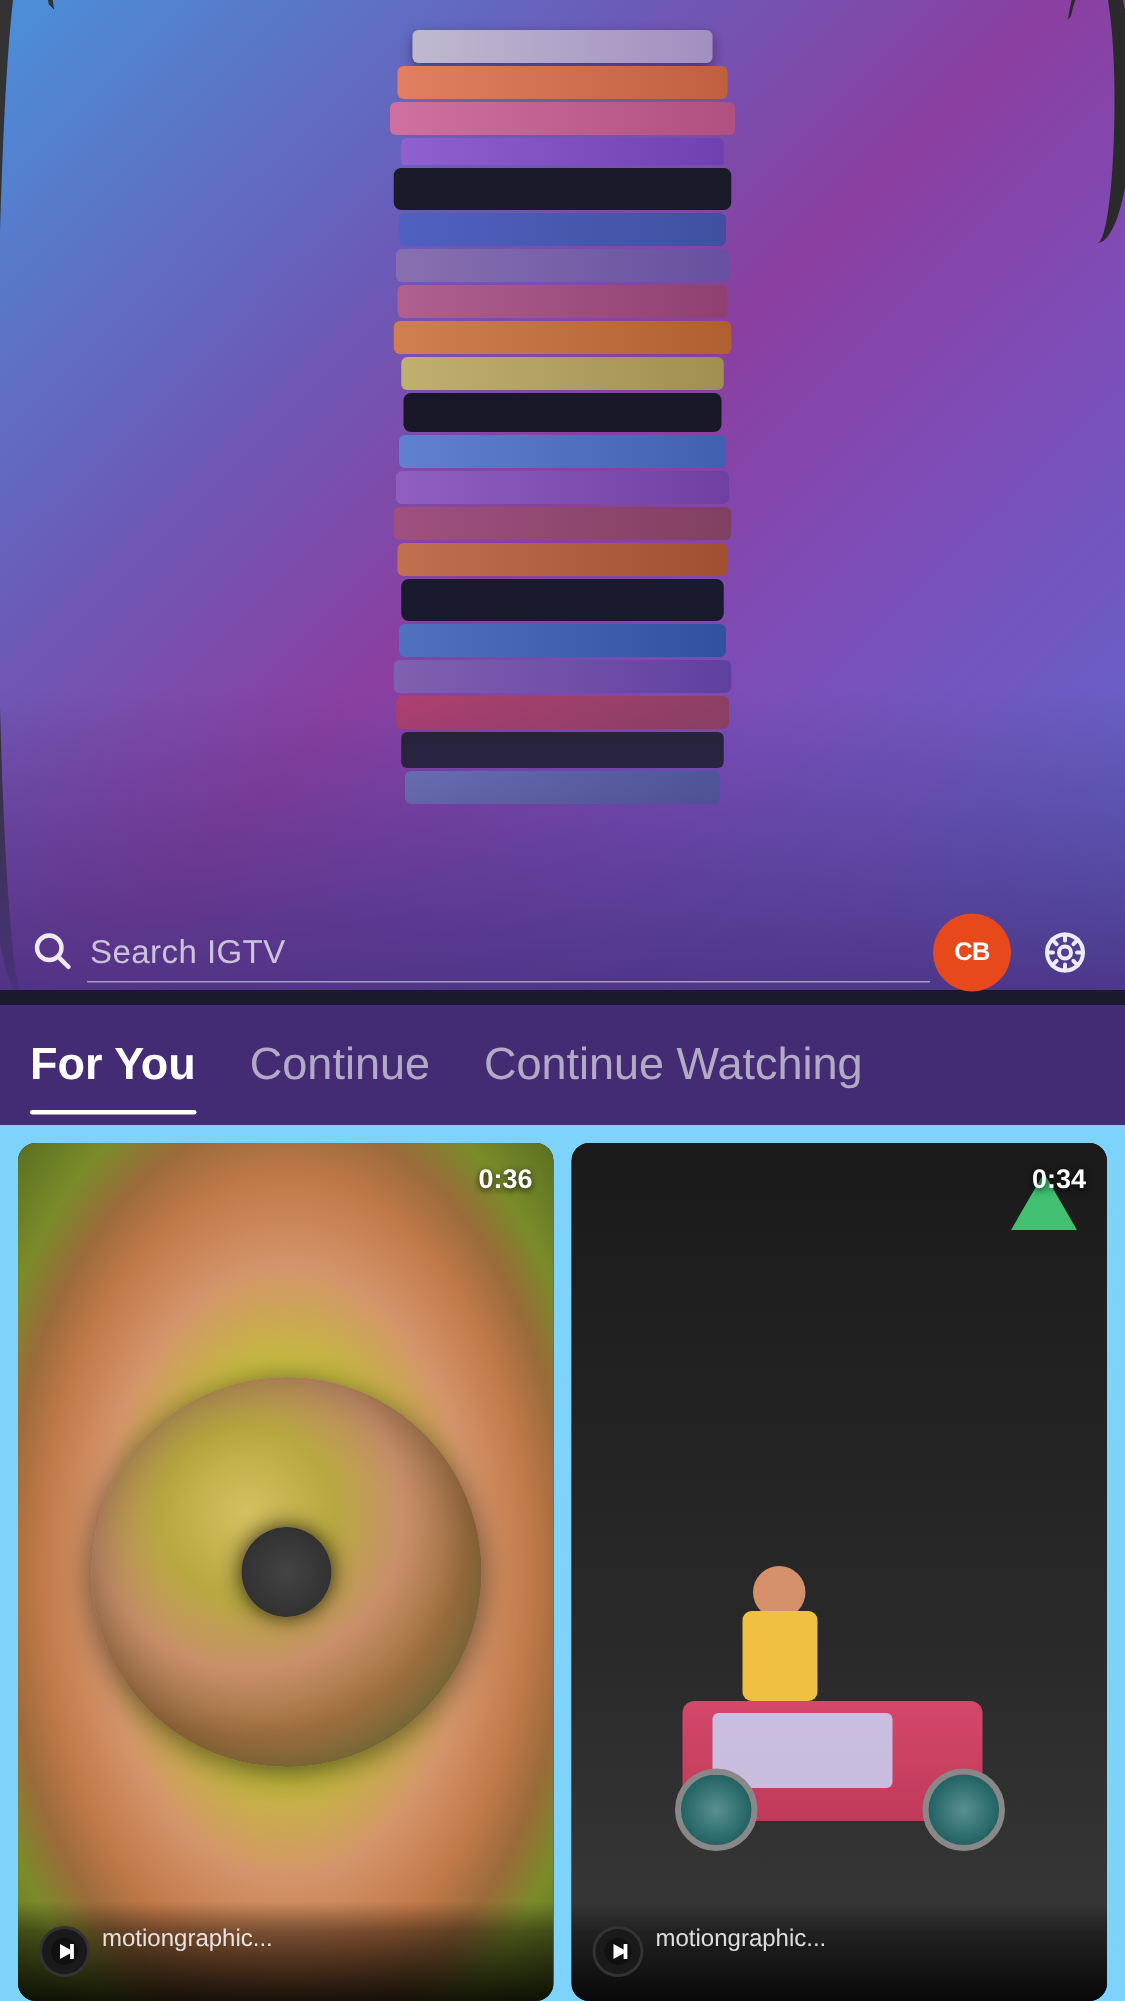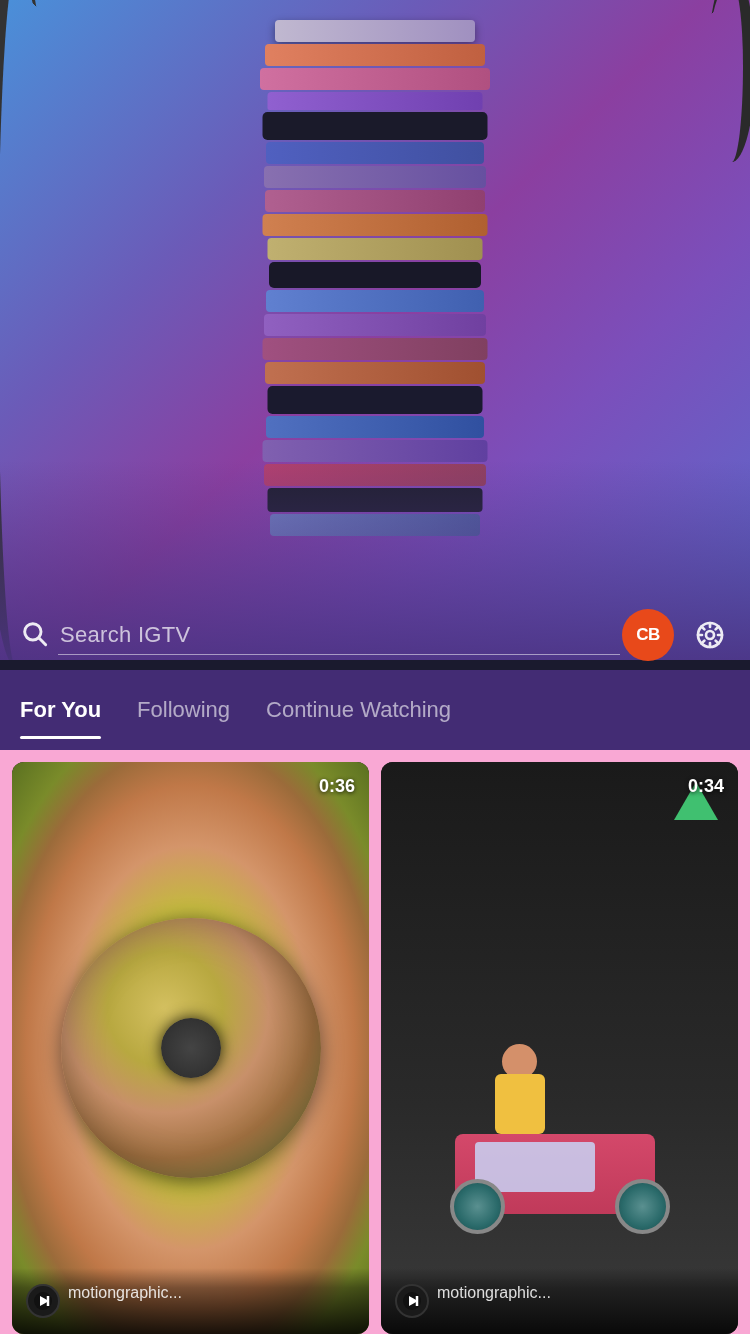--- a/index.html
+++ b/index.html
@@ -201,21 +201,21 @@
       display: flex;
       align-items: center;
       padding: 0 20px;
       gap: 0;
       z-index: 10;
     }
 
     .nav-tab {
       padding: 16px 0;
       margin-right: 36px;
-      font-size: 22px;
+      font-size: 30px;
       color: rgba(255,255,255,0.6);
       font-weight: 400;
       cursor: pointer;
       position: relative;
       white-space: nowrap;
     }
 
     .nav-tab.active {
       color: white;
       font-weight: 700;
@@ -232,21 +232,21 @@
       border-radius: 2px;
     }
 
     
     .content-section {
       position: absolute;
       top: 750px;
       left: 0;
       right: 0;
       bottom: 0;
-      background: #f9a8d4;
+      background: #7dd3fc;
       padding: 12px 12px 0 12px;
       overflow: hidden;
     }
 
     .video-grid {
       display: flex;
       gap: 12px;
       height: 100%;
     }
 
@@ -517,21 +517,21 @@
       <line x1="7.8" y1="16.2" x2="5.6" y2="18.4"></line>
     </svg>
   </div>
 </div>
 
 <div class="nav-tabs">
   <div class="nav-tab active">
     <span>For You</span>
   </div>
   <div class="nav-tab">
-    <span>Following</span>
+    <span>Continue</span>
   </div>
   <div class="nav-tab">
     <span>Continue Watching</span>
   </div>
 </div>
 
 <div class="content-section">
   <div class="video-grid">
 
     <div class="video-card">

